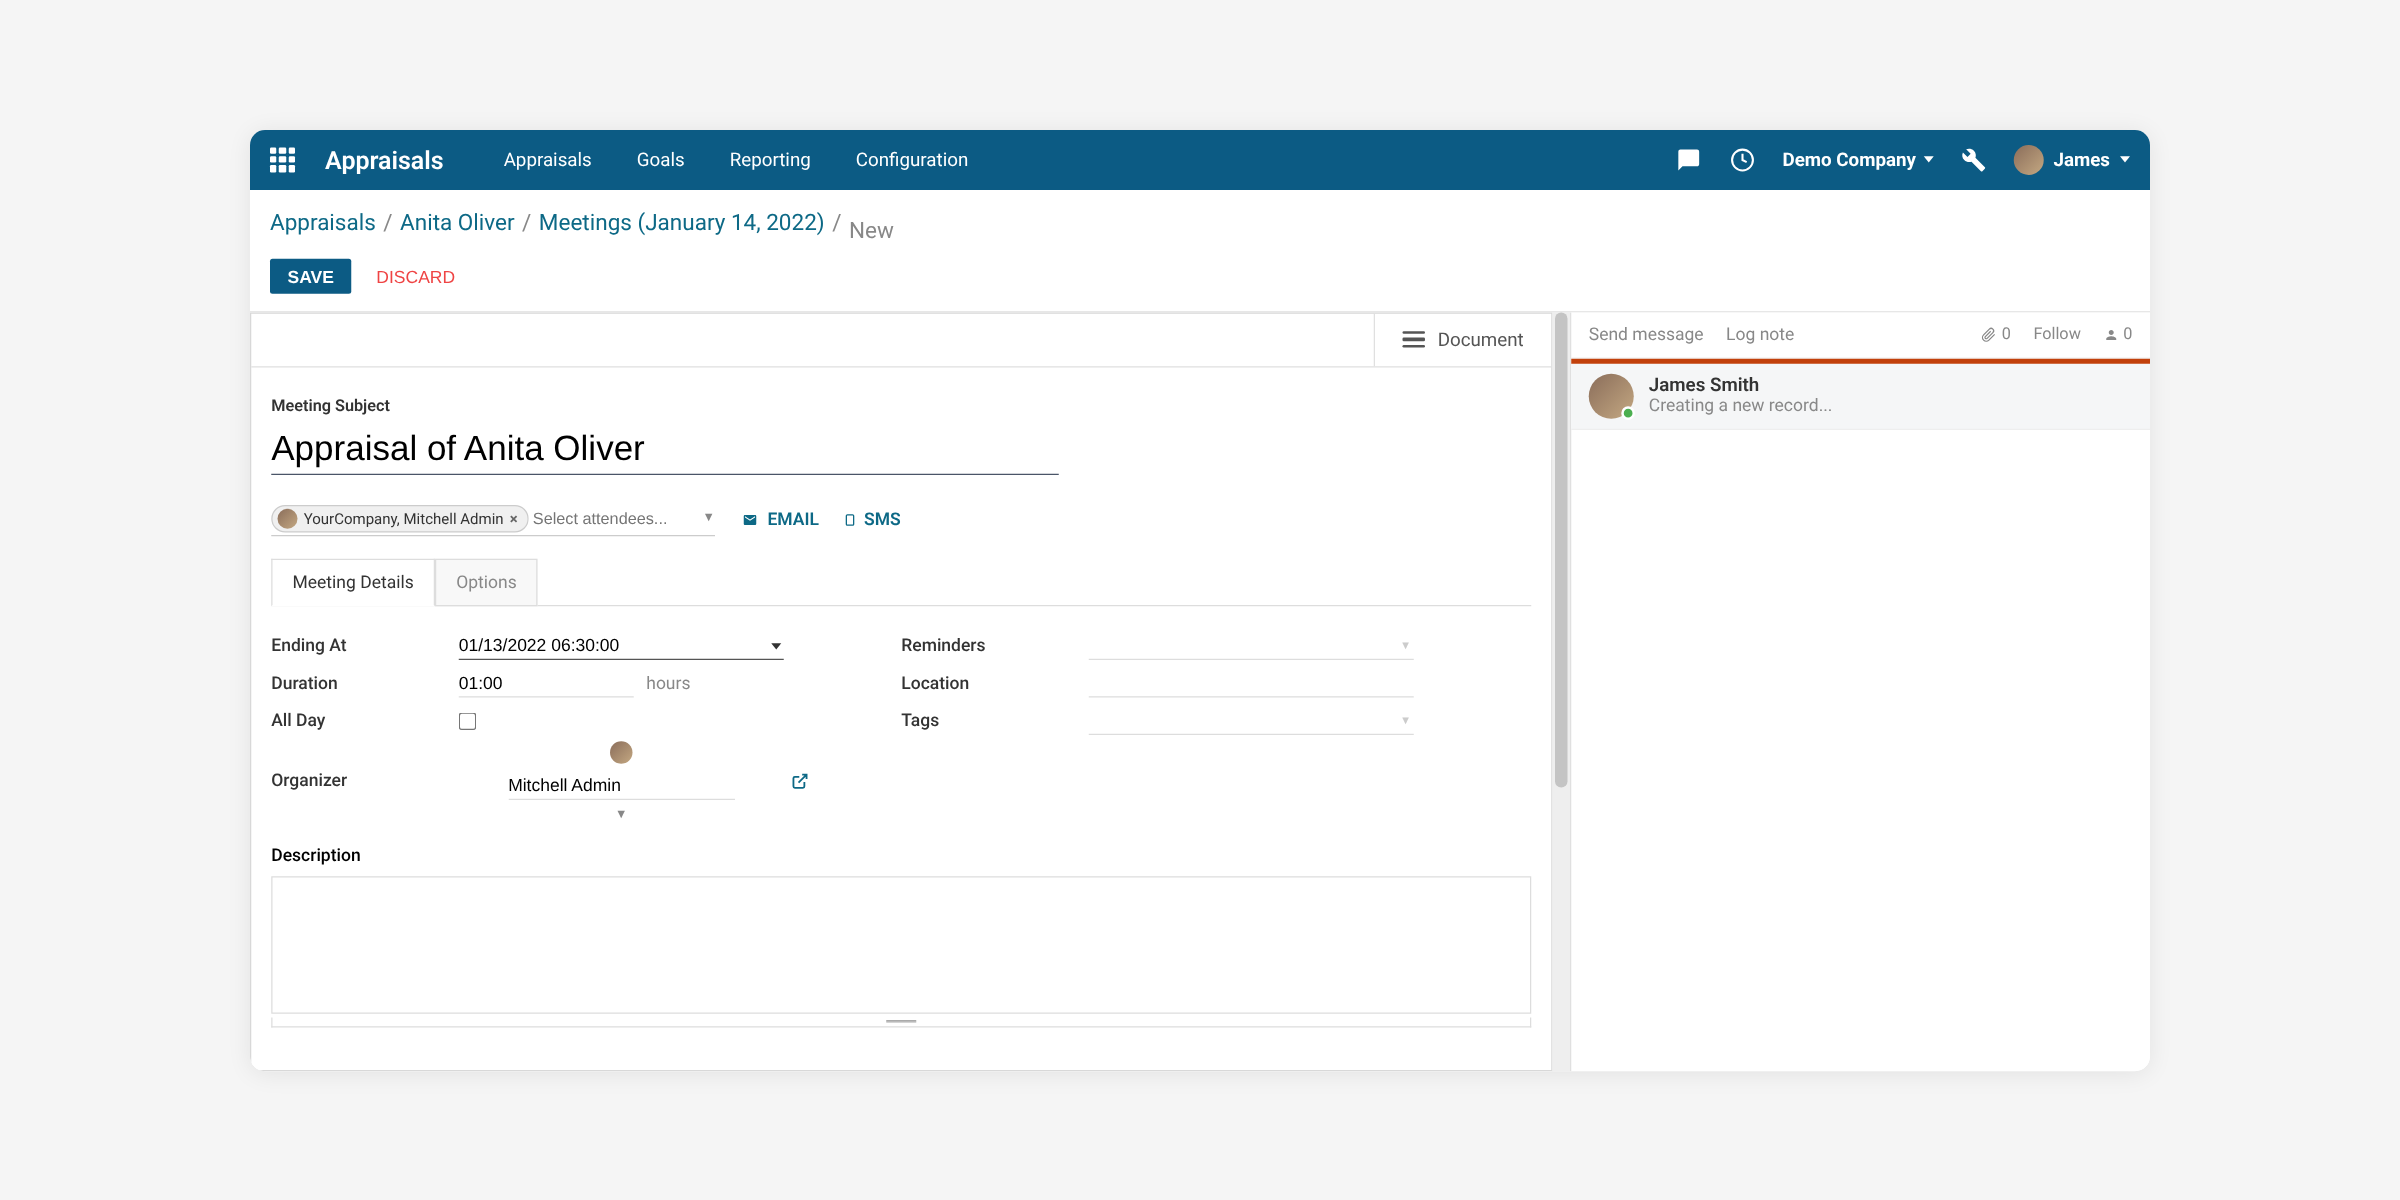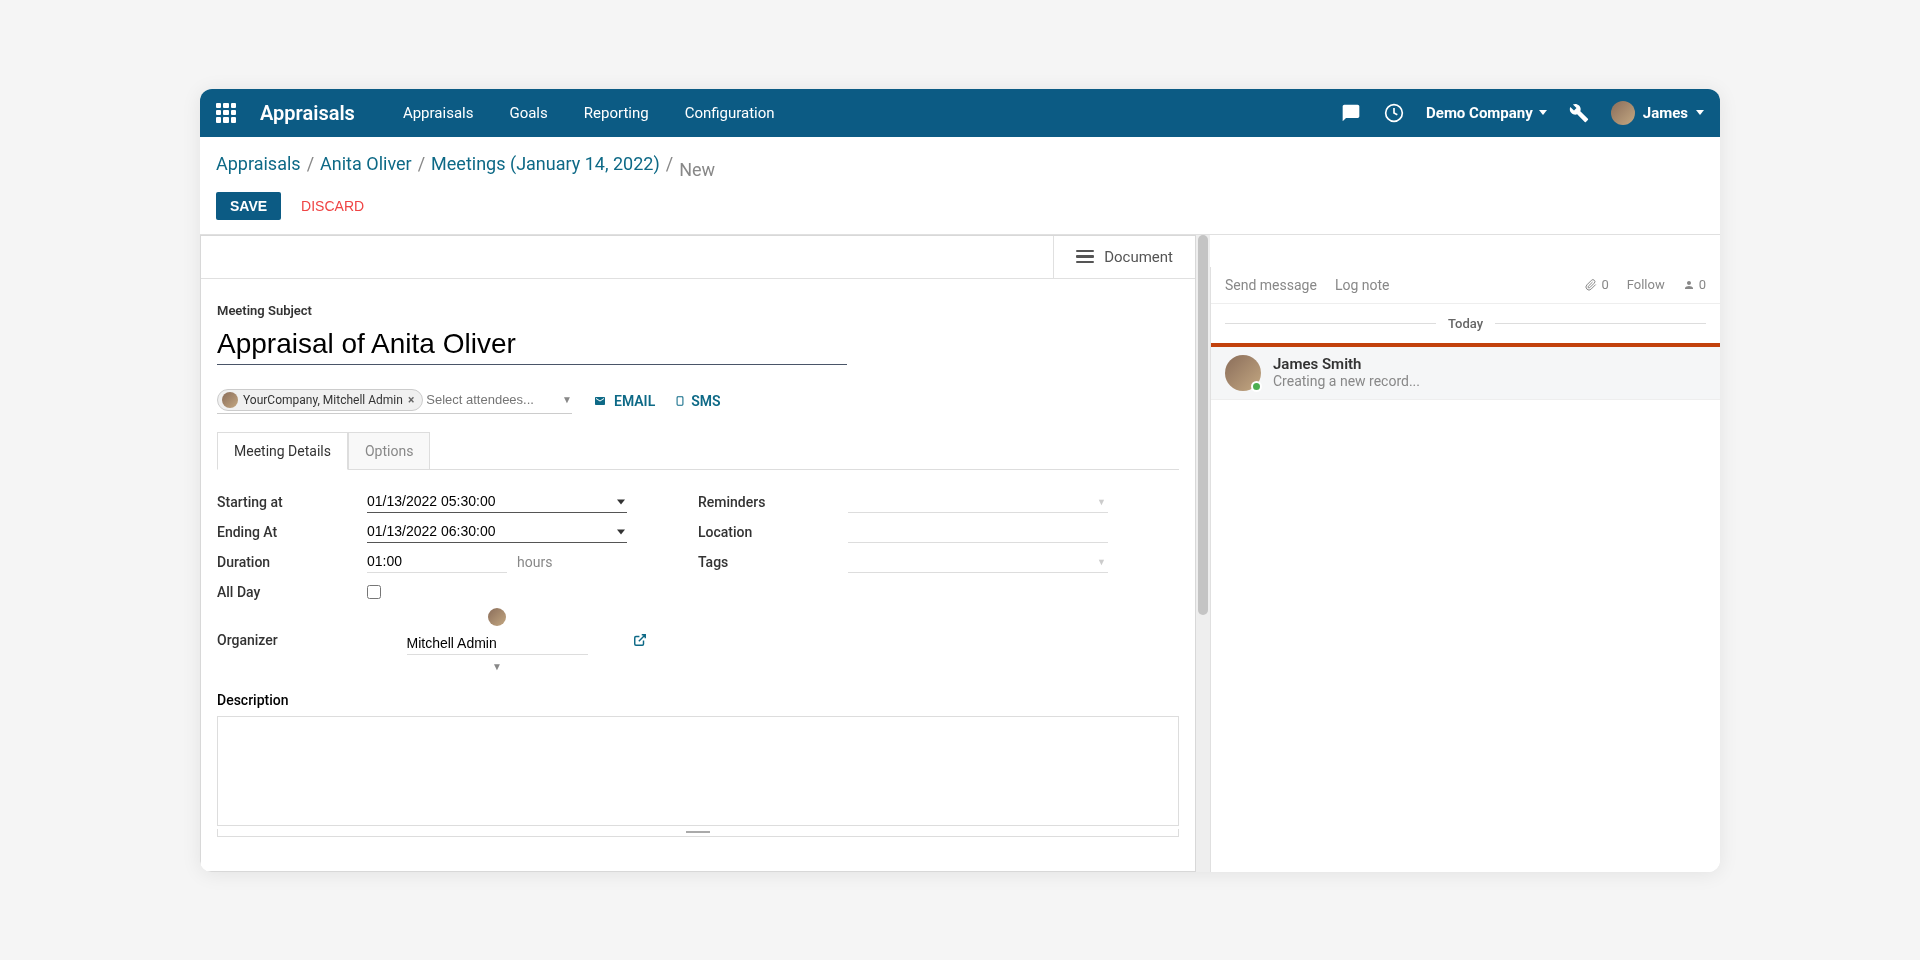--- a/index.html
+++ b/index.html
@@ -61,21 +61,21 @@
 .organizer-wrap { display: flex; align-items: center; gap: 6px; width: 100%; flex-direction: column; }
 .organizer-wrap .mini-avatar2 { width: 18px; height: 18px; border-radius: 50%; background: linear-gradient(135deg, #8a6d5a, #c4a882); }
 .organizer-input { flex: 1; border: none; border-bottom: 1px solid #ddd; font-size: 14px; padding: 3px 0; outline: none; }
 .ext-link { color: #0d6986; cursor: pointer; margin-left: 6px; }
 .desc-label { font-size: 14px; font-weight: 500; margin: 18px 0 8px; }
 .desc-box { width: 100%; height: 110px; border: 1px solid #ddd; resize: none; outline: none; padding: 6px; font-family: inherit; }
 .resize-handle { height: 8px; display: flex; justify-content: center; align-items: center; border: 1px solid #ddd; border-top: none; margin-top: -1px; }
 .resize-handle span { width: 24px; height: 2px; border-top: 1px solid #aaa; border-bottom: 1px solid #aaa; }
 .scrollbar-gutter { width: 14px; background: #eee; position: relative; }
 .scrollbar-thumb { position: absolute; top: 0; left: 2px; right: 2px; height: 380px; background: #c4c4c4; border-radius: 6px; }
-.chatter { width: 510px; border-left: 1px solid #e0e0e0; background: #fff; margin-top: 32px; }
+.chatter { width: 464px; border-left: 1px solid #e0e0e0; background: #fff; }
 .chatter-header { display: flex; align-items: center; padding: 10px 14px; border-bottom: 1px solid #eee; font-size: 14px; color: #888; }
 .chatter-header .send, .chatter-header .log { margin-right: 18px; cursor: pointer; }
 .chatter-header .spacer { flex: 1; }
 .chatter-header .meta { display: flex; gap: 18px; align-items: center; font-size: 13px; }
 .chatter-header .meta span { display: flex; align-items: center; gap: 4px; cursor: pointer; }
 .today-sep { display: flex; align-items: center; padding: 12px 14px; }
 .today-sep .line { flex: 1; height: 1px; background: #ddd; }
 .today-sep .label { padding: 0 12px; font-size: 13px; color: #666; font-weight: 500; }
 .message { display: flex; gap: 12px; padding: 8px 14px; background: #f5f6f7; border-top: 4px solid #c2410c; border-bottom: 1px solid #eee; }
 .msg-avatar { width: 36px; height: 36px; border-radius: 50%; background: linear-gradient(135deg, #8a6d5a, #c4a882); position: relative; }
@@ -199,27 +199,20 @@
           </div>
 
           <div class="tabs">
             <div class="tab active">Meeting Details</div>
             <div class="tab inactive">Options</div>
           </div>
 
           <div class="tab-content">
             <div class="form-row">
               <div class="form-col">
-                <div class="field-row">
-                  <label>Starting at</label>
-                  <div class="field-input-wrap">
-                    <input class="text-input" value="01/13/2022 05:30:00" style="">
-                    <span class="dropdown-caret"></span>
-                  </div>
-                </div>
                 <div class="field-row">
                   <label>Ending At</label>
                   <div class="field-input-wrap">
                     <input class="text-input" value="01/13/2022 06:30:00" style="">
                     <span class="dropdown-caret"></span>
                   </div>
                 </div>
                 <div class="field-row">
                   <label>Duration</label>
                   <div class="field-input-wrap" style="max-width:140px">
@@ -301,25 +294,20 @@
           <span>Follow</span>
           <span>
             <svg width="12" height="14" viewBox="0 0 24 24" fill="#888">
                 <path d="M12 12c2.21 0 4-1.79 4-4s-1.79-4-4-4-4 1.79-4 4 1.79 4 4 4zm0 2c-2.67 0-8 1.34-8 4v2h16v-2c0-2.66-5.33-4-8-4z"></path>
               </svg>
             <span>0</span>
           </span>
         </div>
       </div>
 
-      <div class="today-sep">
-        <div class="line"></div>
-        <div class="label">Today</div>
-        <div class="line"></div>
-      </div>
 
       <div class="message">
         <div class="msg-avatar">
           <div class="presence"></div>
         </div>
         <div class="msg-body">
           <div class="msg-author">James Smith</div>
           <div class="msg-text">Creating a new record...</div>
         </div>
       </div>

